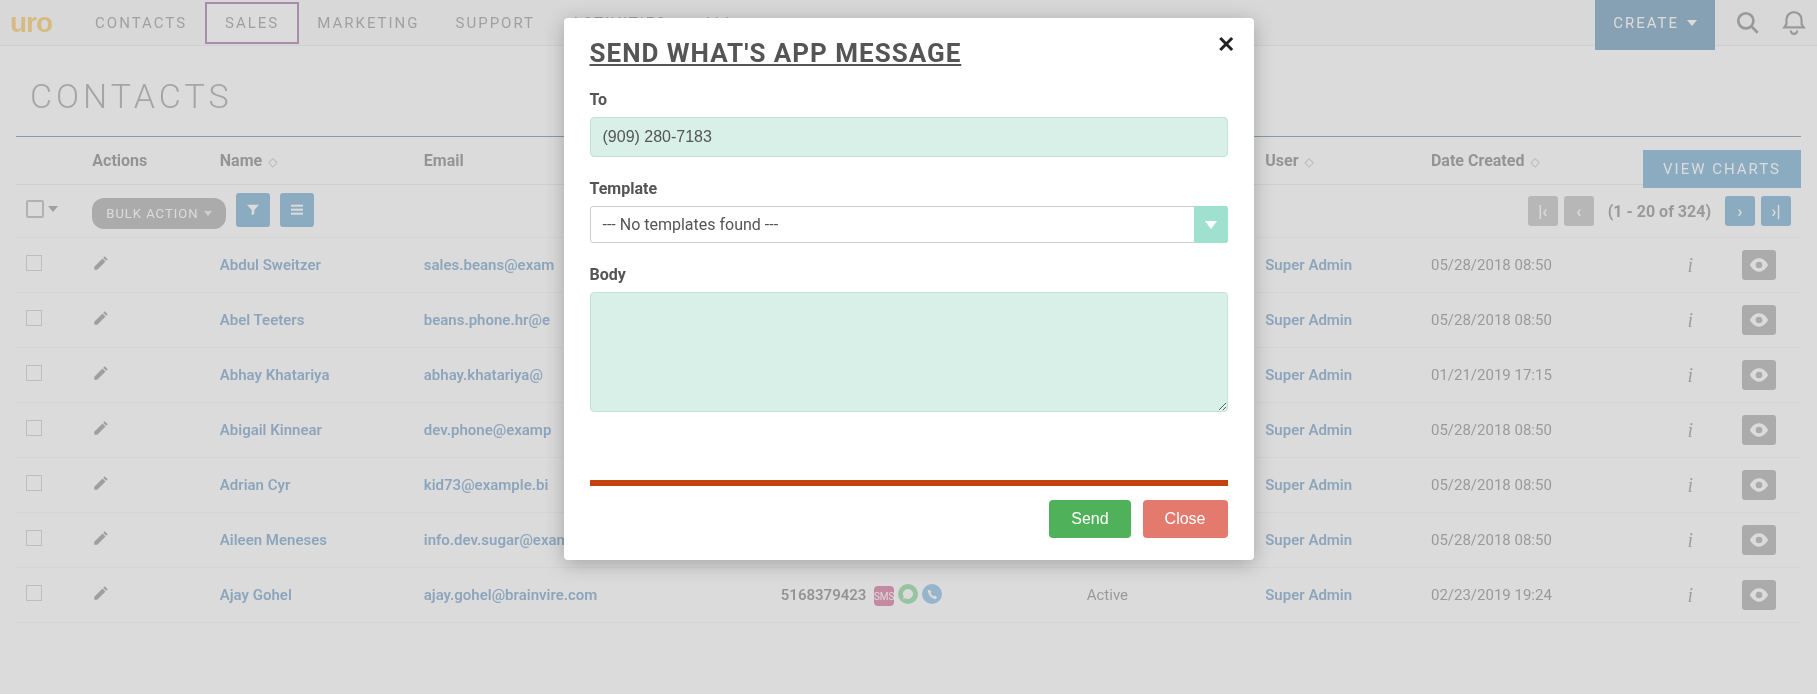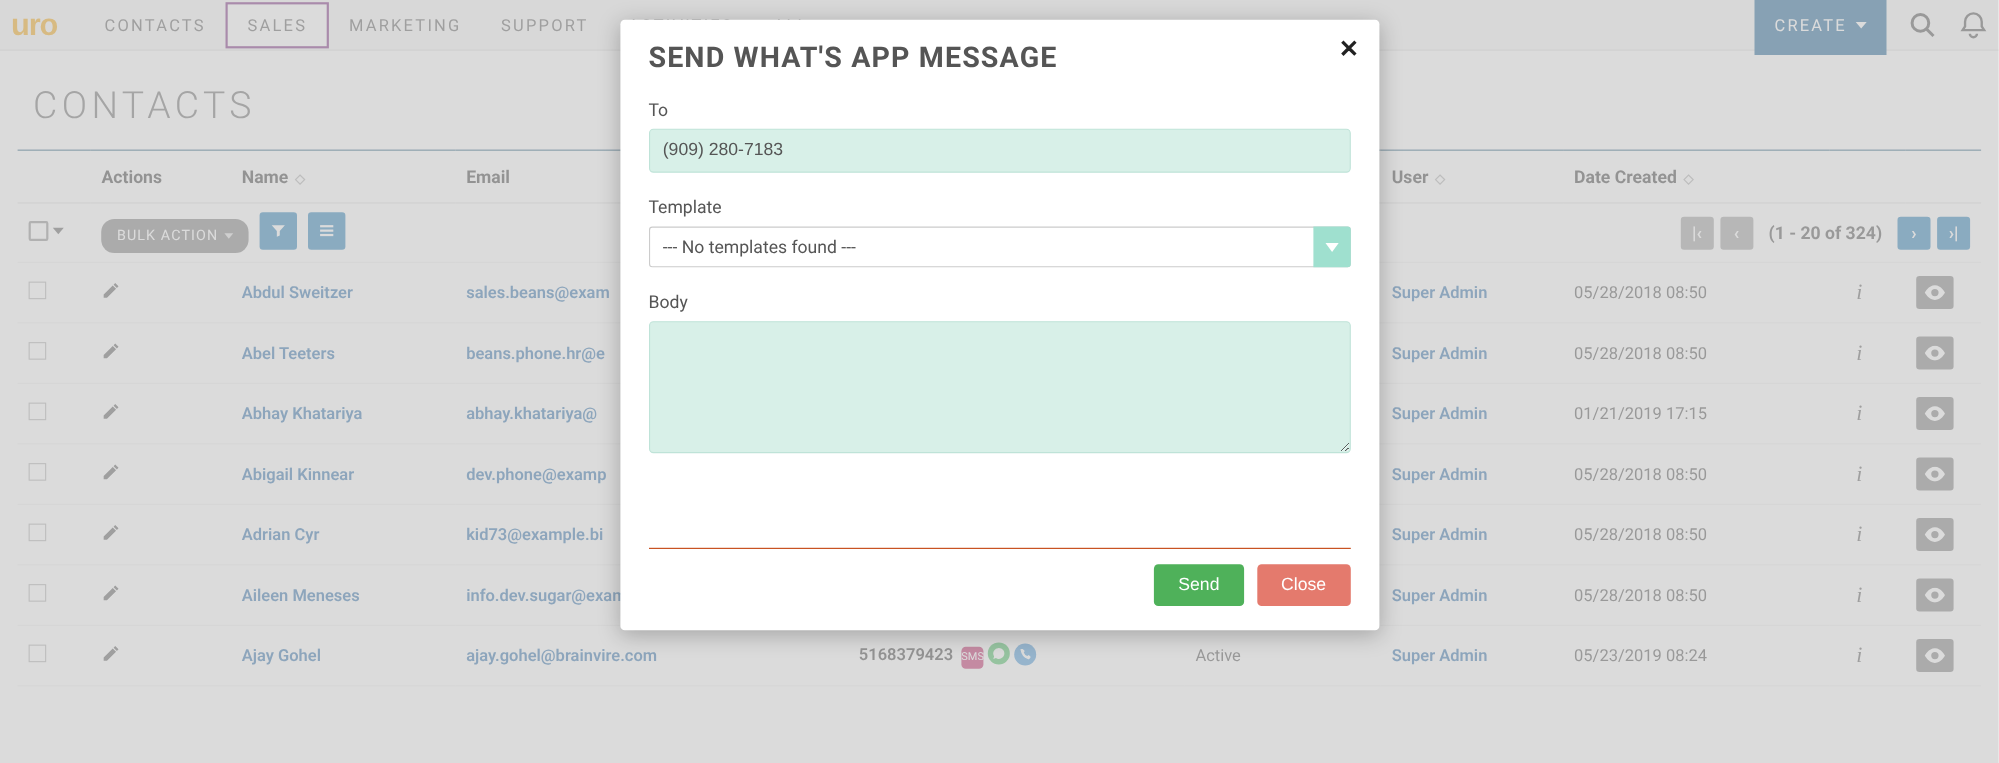--- a/index.html
+++ b/index.html
@@ -213,27 +213,28 @@
     border-radius:4px;
     box-shadow:0 4px 20px rgba(0,0,0,.25);
     padding: 20px 26px 22px 26px;
     position: relative;
   }
   .modal-title {
     font-size:26px;
     letter-spacing:1px;
     color:#555;
     font-weight:700;
+    text-decoration:underline;
   }
   .modal-close {
     position:absolute;top:14px;right:18px;
     font-size:22px;font-weight:700;cursor:pointer;color:#222;
   }
   .field-label {
-    font-size:16px;font-weight:400;color:#555;
+    font-size:16px;font-weight:700;color:#555;
     margin-top:22px;margin-bottom:8px;
   }
   .field-input {
     width:100%;
     background:#d8f0e8;
     border:1px solid #bfe3d8;
     border-radius:4px;
     padding:10px 12px;
     font-size:16px;color:#555;
   }
@@ -250,22 +251,22 @@
   }
   .select-caret .tri{
     width:0;height:0;border-left:6px solid transparent;border-right:6px solid transparent;border-top:8px solid #fff;
   }
   .body-area{
     width:100%;height:120px;resize:both;
     background:#d8f0e8;border:1px solid #bfe3d8;border-radius:4px;
     padding:10px 12px;font-size:15px;color:#555;
   }
   .modal-footer{
-    margin-top:82px;
-    border-top:1px solid #c2410c;
+    margin-top:64px;
+    border-top:6px solid #c2410c;
     padding-top:14px;
     display:flex;justify-content:flex-end;gap:12px;align-items:center;
   }
   .btn{padding:10px 22px;border-radius:4px;font-size:16px;color:#fff;cursor:pointer;border:none;}
   .btn.send{background:#4fb15a;}
   .btn.close{background:#e47a6d;}
 </style>
 </head>
 <body>
 
@@ -289,20 +290,21 @@
         <line x1="21" y1="21" x2="15" y2="15"></line>
       </svg>
     <svg class="top-icon" viewBox="0 0 24 24" fill="none" stroke="currentColor" stroke-width="2">
         <path d="M12 2a7 7 0 0 0-7 7v4l-2 3h18l-2-3V9a7 7 0 0 0-7-7z"></path>
         <path d="M9 19a3 3 0 0 0 6 0"></path>
       </svg>
   </div>
 
   <div class="page-title">CONTACTS</div>
 
+  <div class="view-charts">VIEW CHARTS</div>
 
   <div class="table-wrap">
     <table>
       <thead>
         <tr>
           <th style="width:40px"></th>
           <th style="width:100px">Actions</th>
           <th style="width:160px"><span>Name</span><span class="sort-arrows">◇</span></th>
           <th style="width:280px">Email</th>
           <th style="width:240px"></th>
@@ -476,21 +478,21 @@
                 <svg width="12" height="12" viewBox="0 0 24 24" fill="#fff">
                   <path d="M12 2a10 10 0 0 0-8.5 15.3L2 22l4.8-1.5A10 10 0 1 0 12 2z"></path>
                 </svg>
               </span><span class="mini-badge ph">
                 <svg width="11" height="11" viewBox="0 0 24 24" fill="#fff">
                   <path d="M6 2l4 4-2 3a12 12 0 0 0 7 7l3-2 4 4-3 4a3 3 0 0 1-3 0A22 22 0 0 1 2 5a3 3 0 0 1 0-3z"></path>
                 </svg>
               </span></td>
             <td>Active</td>
             <td><span class="link">Super Admin</span></td>
-            <td>05/23/2019 08:24</td>
+            <td>02/23/2019 19:24</td>
             <td><span class="row-ico info">i</span></td>
             <td><span class="row-ico eye">
                 <svg width="20" height="14" viewBox="0 0 24 16" fill="currentColor">
                   <path d="M12 0C5 0 1 8 1 8s4 8 11 8 11-8 11-8S19 0 12 0zm0 12a4 4 0 1 1 0-8 4 4 0 0 1 0 8z"></path>
                 </svg>
               </span></td>
           </tr>
         </tbody>
     </table>
   </div>

